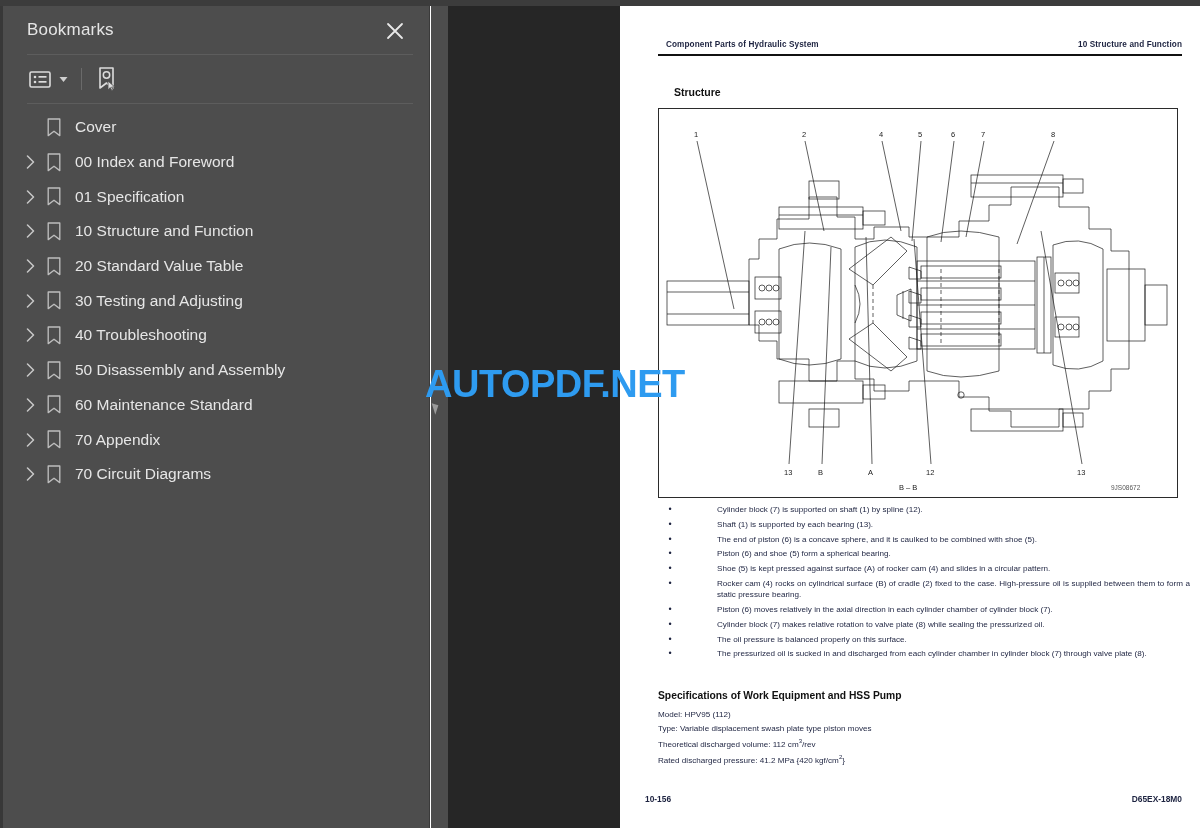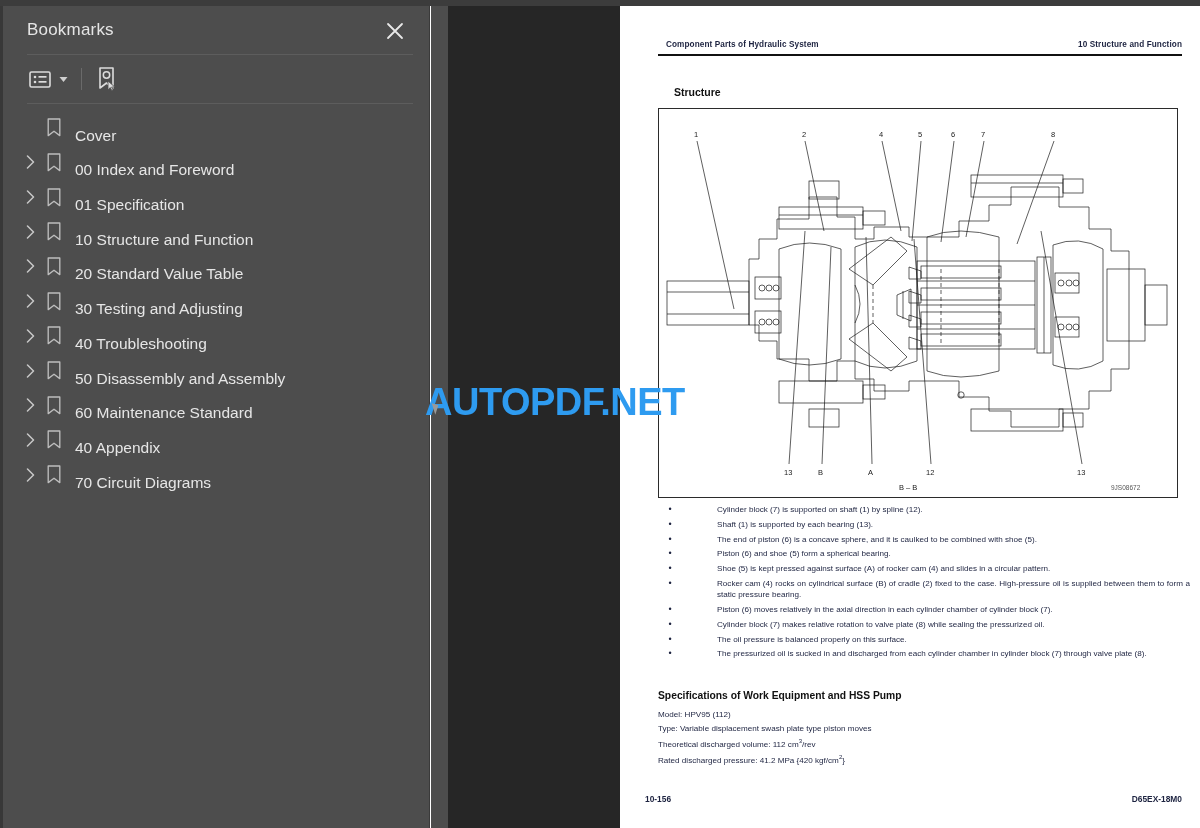--- a/index.html
+++ b/index.html
@@ -56,21 +56,21 @@
   .tb-sep { width:1px; height:22px; background:#6a6a6a; margin:0 10px; }
   .tb-newbm { width:30px; height:28px; }
   .tb-rule {
     position:absolute; left:24px; right:16px; bottom:0;
     height:1px; background:#5d5d5d;
   }
 
   .bm-list { padding-top:6px; }
   .bm-row {
     position:relative; height:34.7px;
-    display:flex; align-items:flex-end; cursor:pointer;
+    display:flex; align-items:center; cursor:pointer;
   }
   .bm-chevron {
     width:22px; height:34px; margin-left:16px;
     display:flex; align-items:center; justify-content:center;
     cursor:pointer; flex:0 0 auto;
   }
   .bm-chevron.empty { visibility:hidden; }
   .bm-icon {
     width:22px; height:34px; margin-left:2px;
     display:flex; align-items:center; justify-content:center;
@@ -144,21 +144,21 @@
   .spec-line sup { font-size:6px; vertical-align:super; }
 
   .pg-footer {
     position:absolute; left:25px; right:18px; bottom:24px;
     display:flex; justify-content:space-between;
   }
   .pg-footer span { font-size:8.4px; font-weight:bold; color:#1d2340; }
 
   
   .watermark {
-    position:absolute; left:425px; top:381px;
+    position:absolute; left:425px; top:363px;
     font-size:38px; font-weight:bold; letter-spacing:-0.5px;
     color:#2e9bf0; white-space:nowrap;
     font-family:"Liberation Sans", sans-serif;
     pointer-events:none; z-index:50;
   }
   .wm-cursor {
     position:absolute; left:430px; top:404px;
     width:0; height:0; z-index:51;
     border-left:7px solid transparent;
     border-top:10px solid #9a9a9a;
@@ -343,21 +343,21 @@
         <div class="bm-chevron">
           <svg width="9" height="14" viewBox="0 0 9 14">
               <path d="M1.5 1 L7.5 7 L1.5 13" fill="none" stroke="#c8c8c8" stroke-width="1.5" stroke-linecap="round" stroke-linejoin="round"></path>
             </svg>
         </div>
         <div class="bm-icon">
           <svg width="14" height="19" viewBox="0 0 14 19">
               <path d="M1.2 1 H12.8 V17.6 L7 13.2 L1.2 17.6 Z" fill="none" stroke="#bdbdbd" stroke-width="1.35" stroke-linejoin="round"></path>
             </svg>
         </div>
-        <div class="bm-label">40 Appendix</div>
+        <div class="bm-label">70 Appendix</div>
       </div>
 
       <div class="bm-row">
         <div class="bm-chevron">
           <svg width="9" height="14" viewBox="0 0 9 14">
               <path d="M1.5 1 L7.5 7 L1.5 13" fill="none" stroke="#c8c8c8" stroke-width="1.5" stroke-linecap="round" stroke-linejoin="round"></path>
             </svg>
         </div>
         <div class="bm-icon">
           <svg width="14" height="19" viewBox="0 0 14 19">

